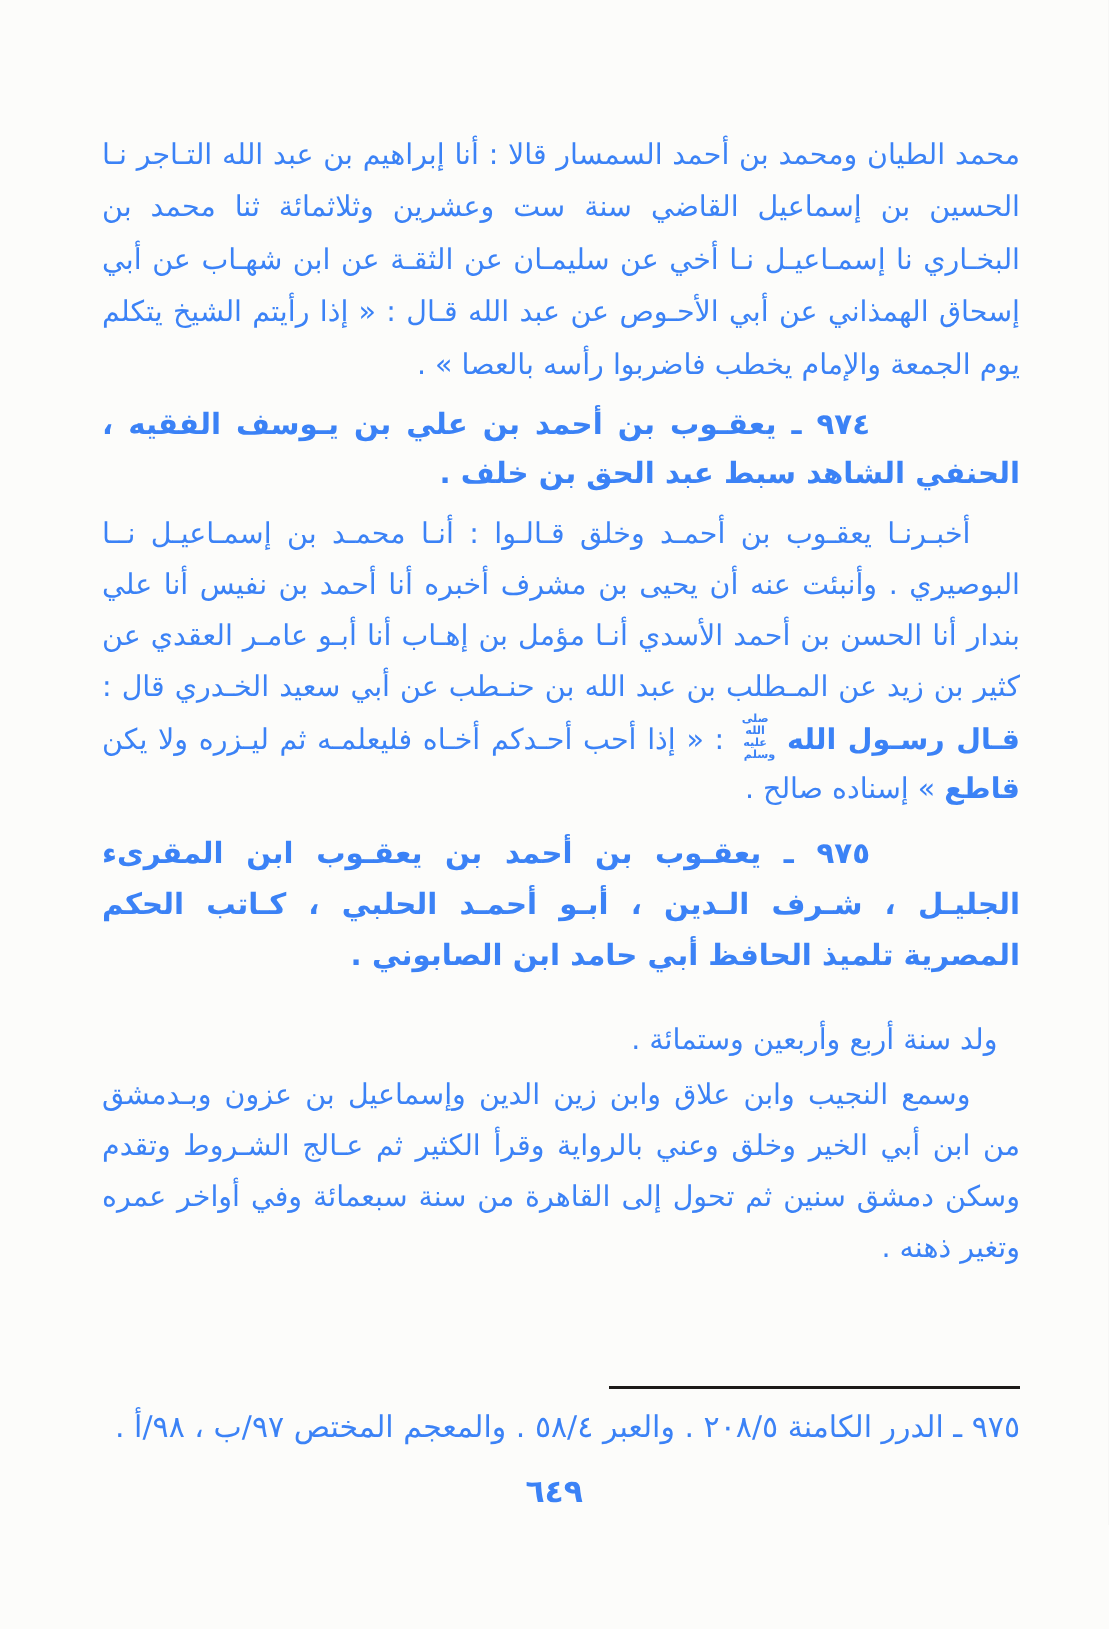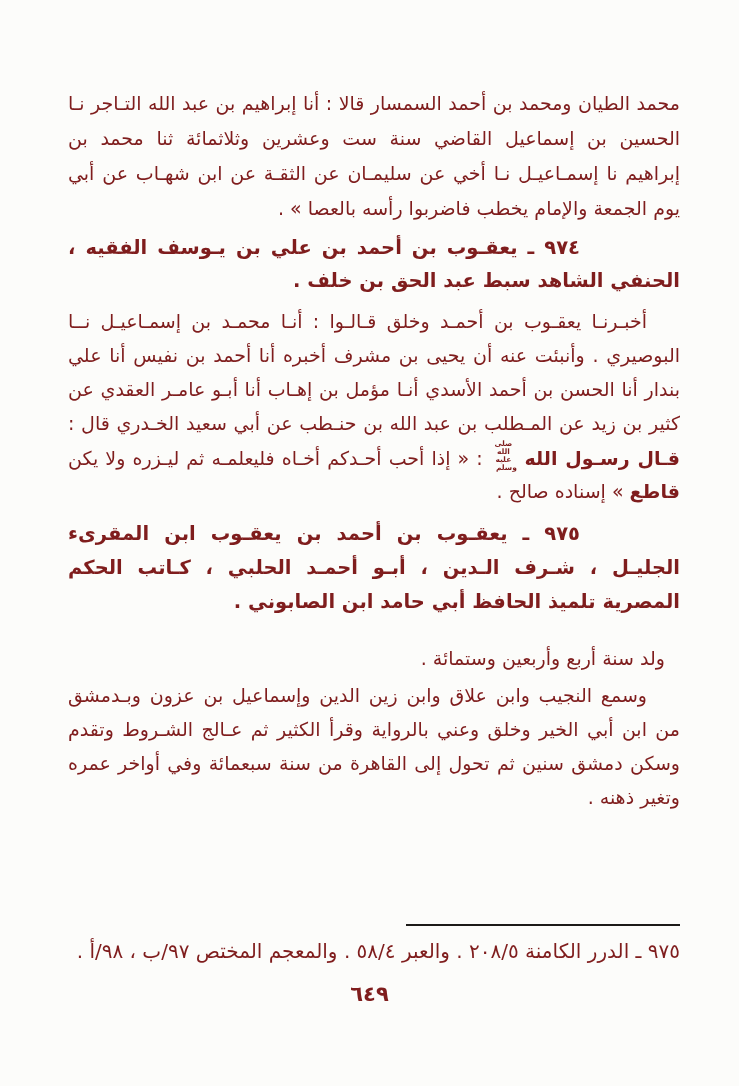--- a/index.html
+++ b/index.html
@@ -5,21 +5,21 @@
   html,body{margin:0;padding:0;}
   body{
     background:#e8e8e6;
     font-family:"DejaVu Sans", sans-serif;
   }
   .page{
     position:relative;
     width:739px;height:1086px;
     margin:0 auto;
     background:#fcfcfa;
-    color:#7f1d1d;
+    color:#3b82f6;
     direction:rtl;
     overflow:hidden;
   }
   .textblock{
     position:absolute;
     top:86px;right:59px;
     width:612px;
   }
   .para{direction:rtl;}
   .line{
@@ -86,21 +86,22 @@
   }
 </style>
 </head>
 <body>
 
 <div class="page">
   <div class="textblock">
     <div class="para body p1">
         <div class="line fill"><span>محمد الطيان ومحمد بن أحمد السمسار قالا : أنا إبراهيم بن عبد الله التـاجر نـا</span></div>
         <div class="line fill"><span>الحسين بن إسماعيل القاضي سنة ست وعشرين وثلاثمائة ثنا محمد بن إسماعيل</span></div>
-        <div class="line fill"><span>إبراهيم نا إسمـاعيـل نـا أخي عن سليمـان عن الثقـة عن ابن شهـاب عن أبي</span></div>
+        <div class="line fill"><span>البخـاري نا إسمـاعيـل نـا أخي عن سليمـان عن الثقـة عن ابن شهـاب عن أبي</span></div>
+        <div class="line fill"><span>إسحاق الهمذاني عن أبي الأحـوص عن عبد الله قـال : « إذا رأيتم الشيخ يتكلم</span></div>
         <div class="line"><span>يوم الجمعة والإمام يخطب فاضربوا رأسه بالعصا » .</span></div>
       </div>
     <div class="para heading h974">
         <div class="line fill" style="padding-right: 100px;"><span>٩٧٤ ـ يعقـوب بن أحمد بن علي بن يـوسف الفقيه ، أبـو يوسف ،</span></div>
         <div class="line"><span>الحنفي الشاهد سبط عبد الحق بن خلف .</span></div>
       </div>
     <div class="para body p3">
         <div class="line fill" style="padding-right: 33px;"><span>أخبـرنـا يعقـوب بن أحمـد وخلق قـالـوا : أنـا محمـد بن إسمـاعيـل نــا</span></div>
         <div class="line fill"><span>البوصيري . وأنبئت عنه أن يحيى بن مشرف أخبره أنا أحمد بن نفيس أنا علي بن</span></div>
         <div class="line fill"><span>بندار أنا الحسن بن أحمد الأسدي أنـا مؤمل بن إهـاب أنا أبـو عامـر العقدي عن</span></div>

